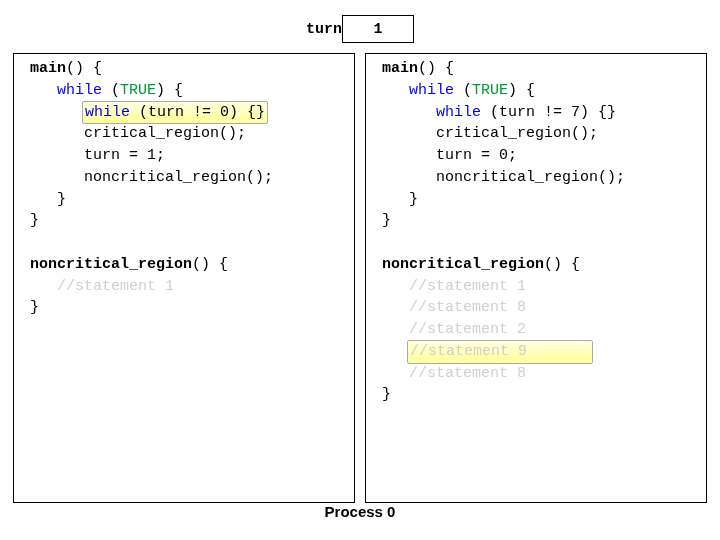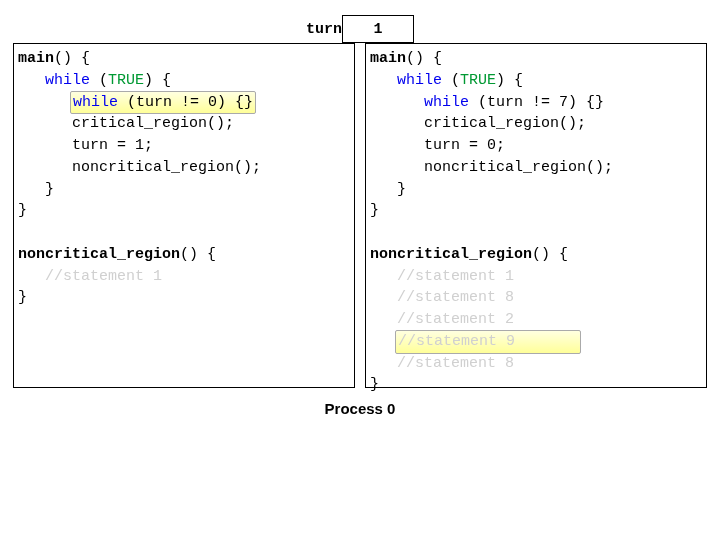--- a/index.html
+++ b/index.html
@@ -10,20 +10,21 @@
     background: #fff;
     color: #000;
     width: 720px;
     height: 540px;
     box-sizing: border-box;
   }
   .header-row {
     display: flex;
     align-items: center;
     justify-content: center;
+    margin-bottom: 10px;
     margin-top: 5px;
   }
   .turn-label {
     font-weight: bold;
   }
   .turn-box {
     border: 1px solid #000;
     width: 70px;
     height: 26px;
     display: flex;
@@ -32,33 +33,32 @@
     font-weight: bold;
   }
   .columns {
     display: flex;
     gap: 10px;
     margin: 0 3px;
   }
   .panel {
     border: 1px solid #000;
     flex: 1;
-    padding: 4px 4px;
+    padding: 4px 16px;
     box-sizing: border-box;
-    height: 345px;
+    height: 450px;
     position: relative;
   }
   .code {
     white-space: pre;
     line-height: 1.45;
     position: relative;
   }
   .footer-row {
     display: flex;
-    margin-top: 12px;
   }
   .footer-row .plabel {
     flex: 1;
     text-align: center;
     font-family: Verdana, Arial, sans-serif;
     font-weight: bold;
     font-size: 15px;
     color: #000;
   }
   .kw { color: #0000ee; }

